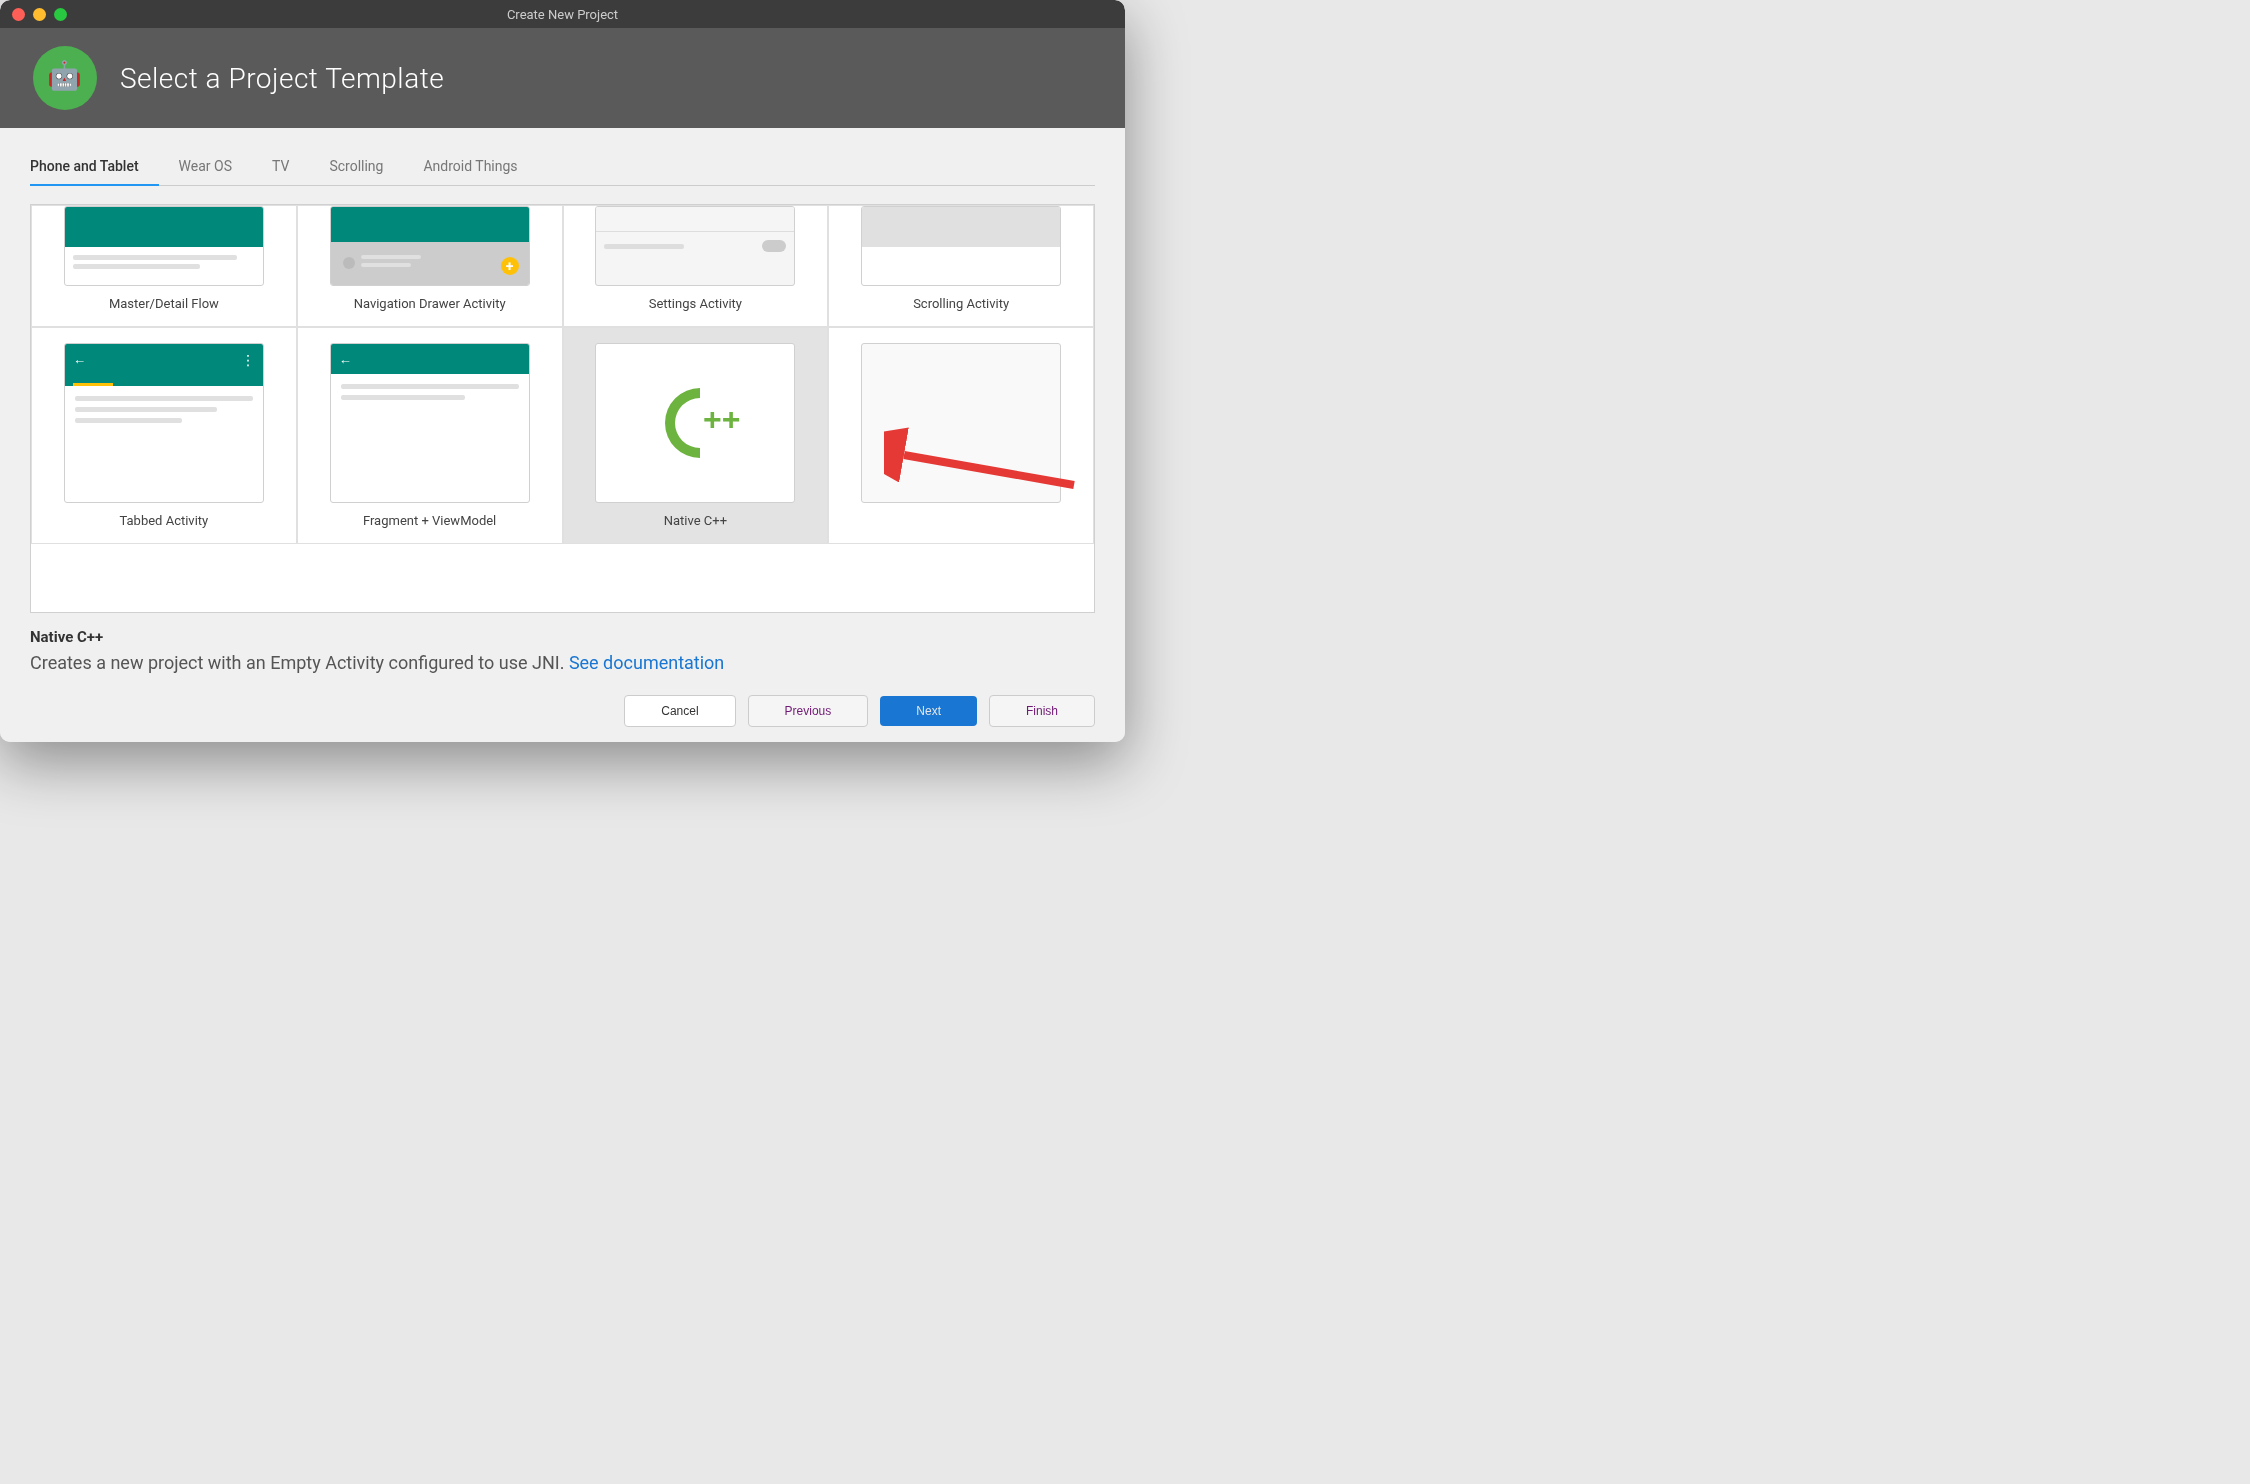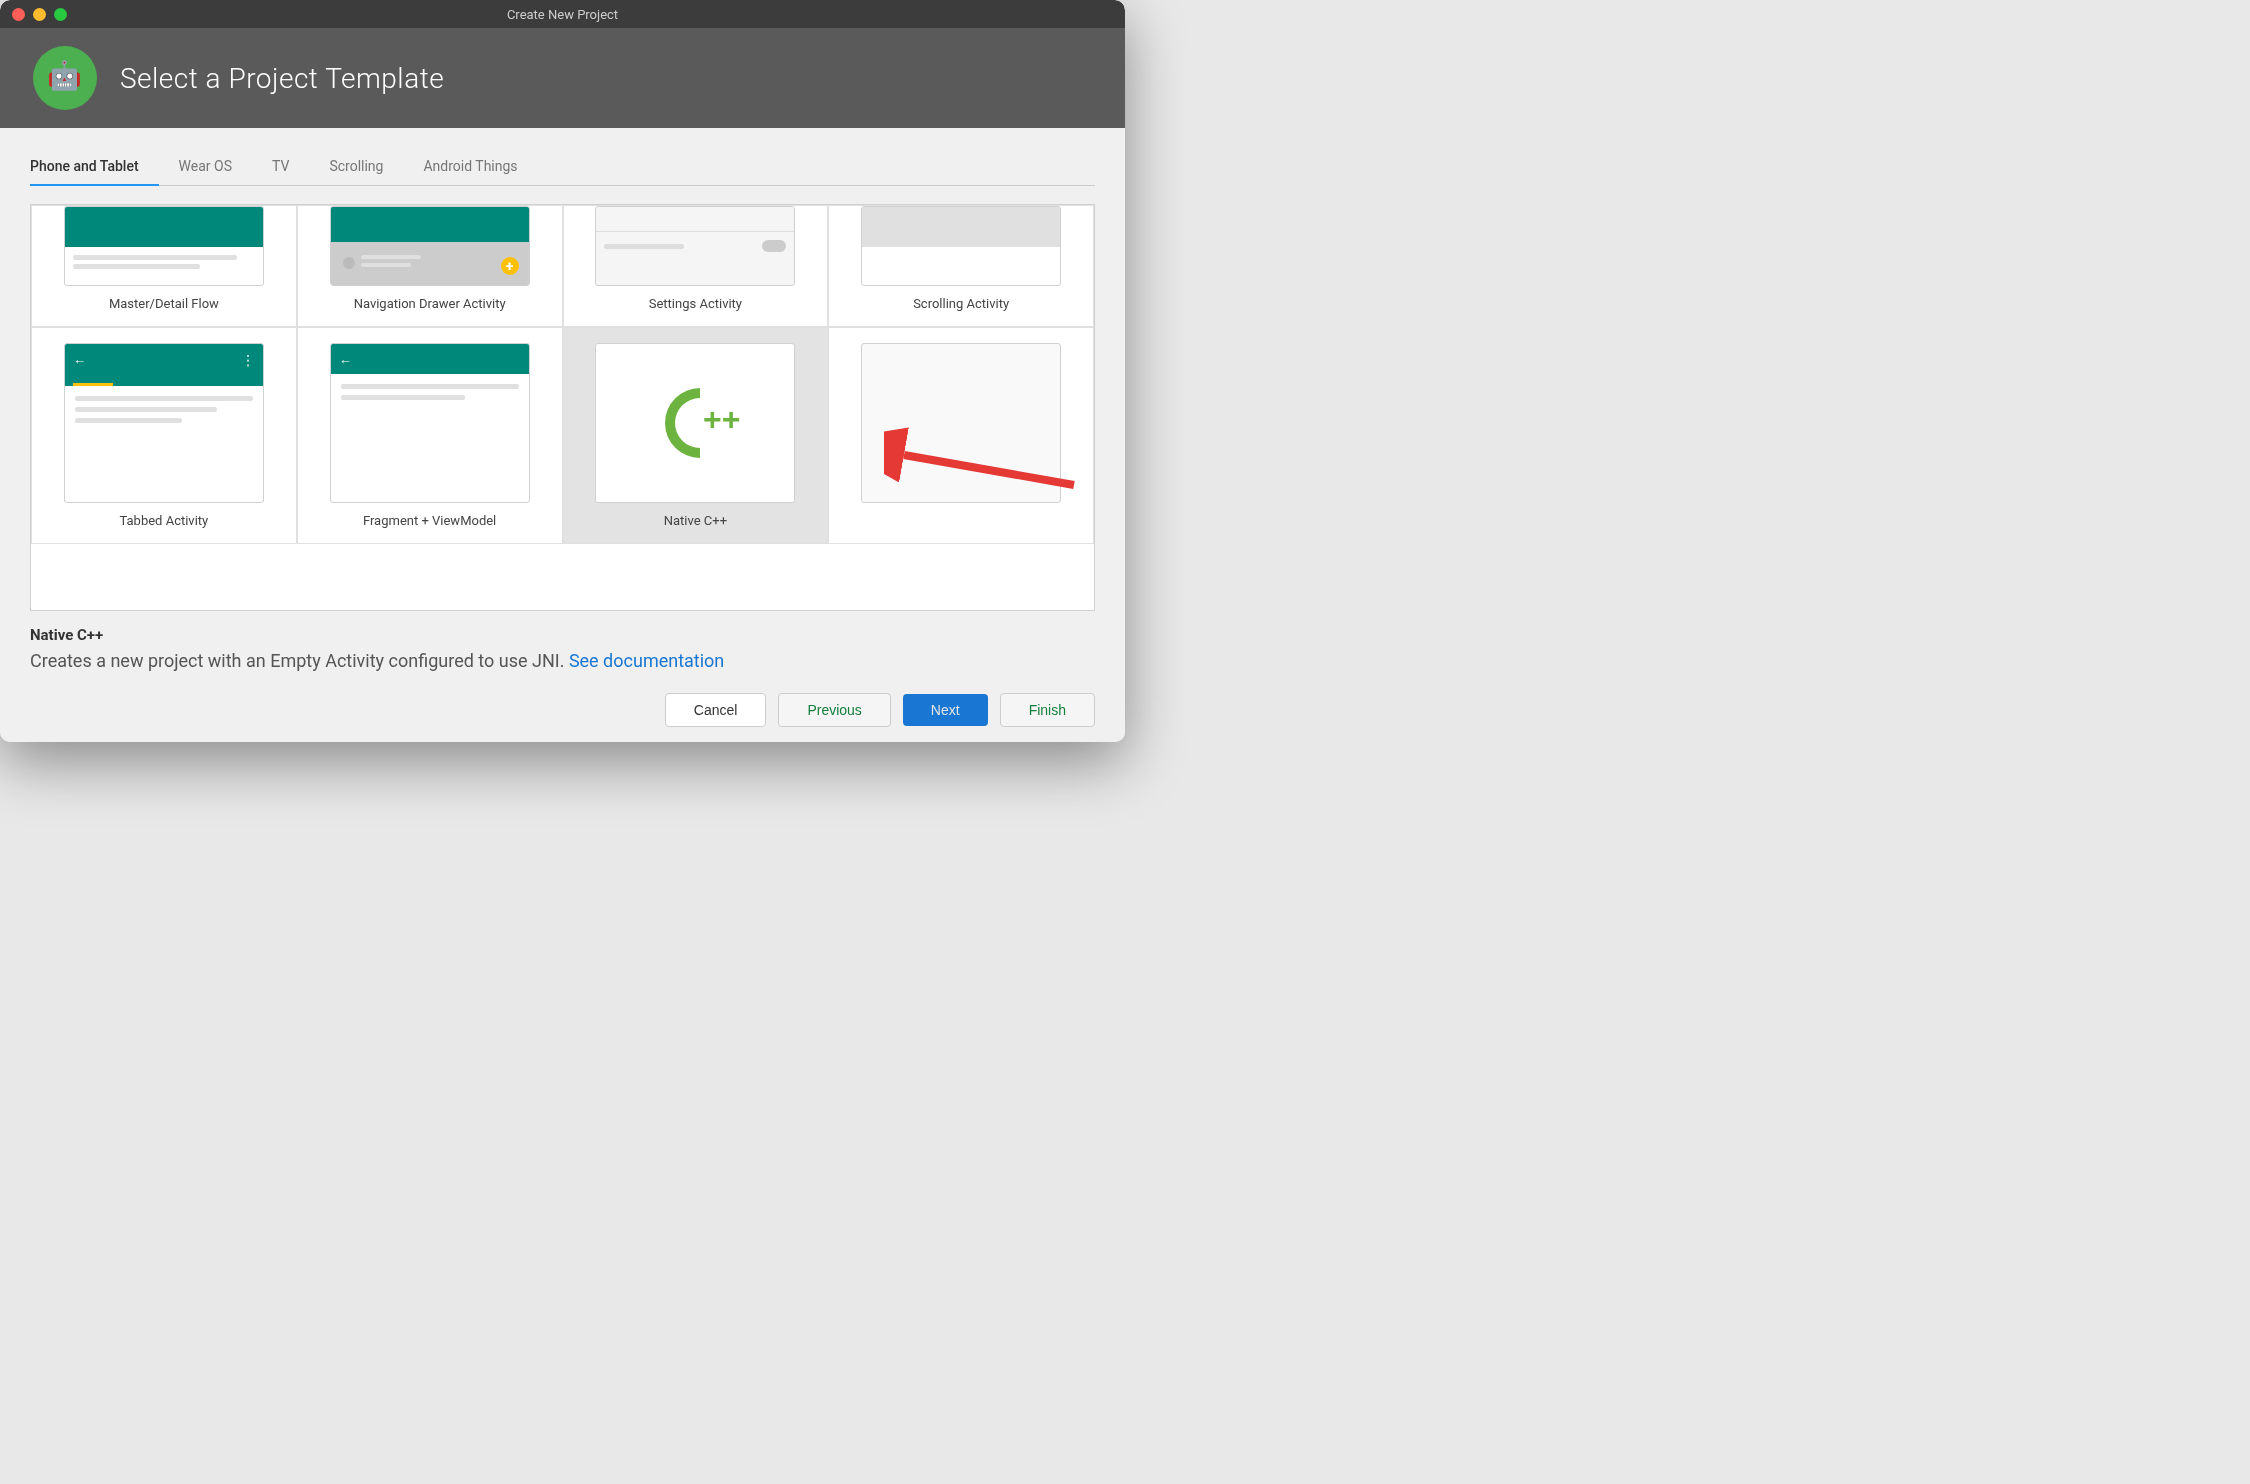--- a/index.html
+++ b/index.html
@@ -170,35 +170,35 @@
     
     .footer {
       display: flex;
       justify-content: flex-end;
       align-items: center;
       padding: 12px 0 15px 0;
       gap: 12px;
       background: #f0f0f0;
     }
     .btn {
-      padding: 8px 28px;
+      padding: 8px 36px;
       border-radius: 4px;
-      font-size: 14px;
+      font-size: 12px;
       cursor: pointer;
       border: 1px solid #ccc;
       background: white;
       color: #333;
     }
     .btn-primary {
       background: #1976d2;
       color: #e5e5e5;
       border: none;
     }
     .btn-disabled {
-      color: #15803d;
+      color: #701a75;
       background: #f5f5f5;
     }
 
     
     .top-preview-toolbar {
       background: #00897b;
       height: 40px;
       width: 100%;
     }
 

